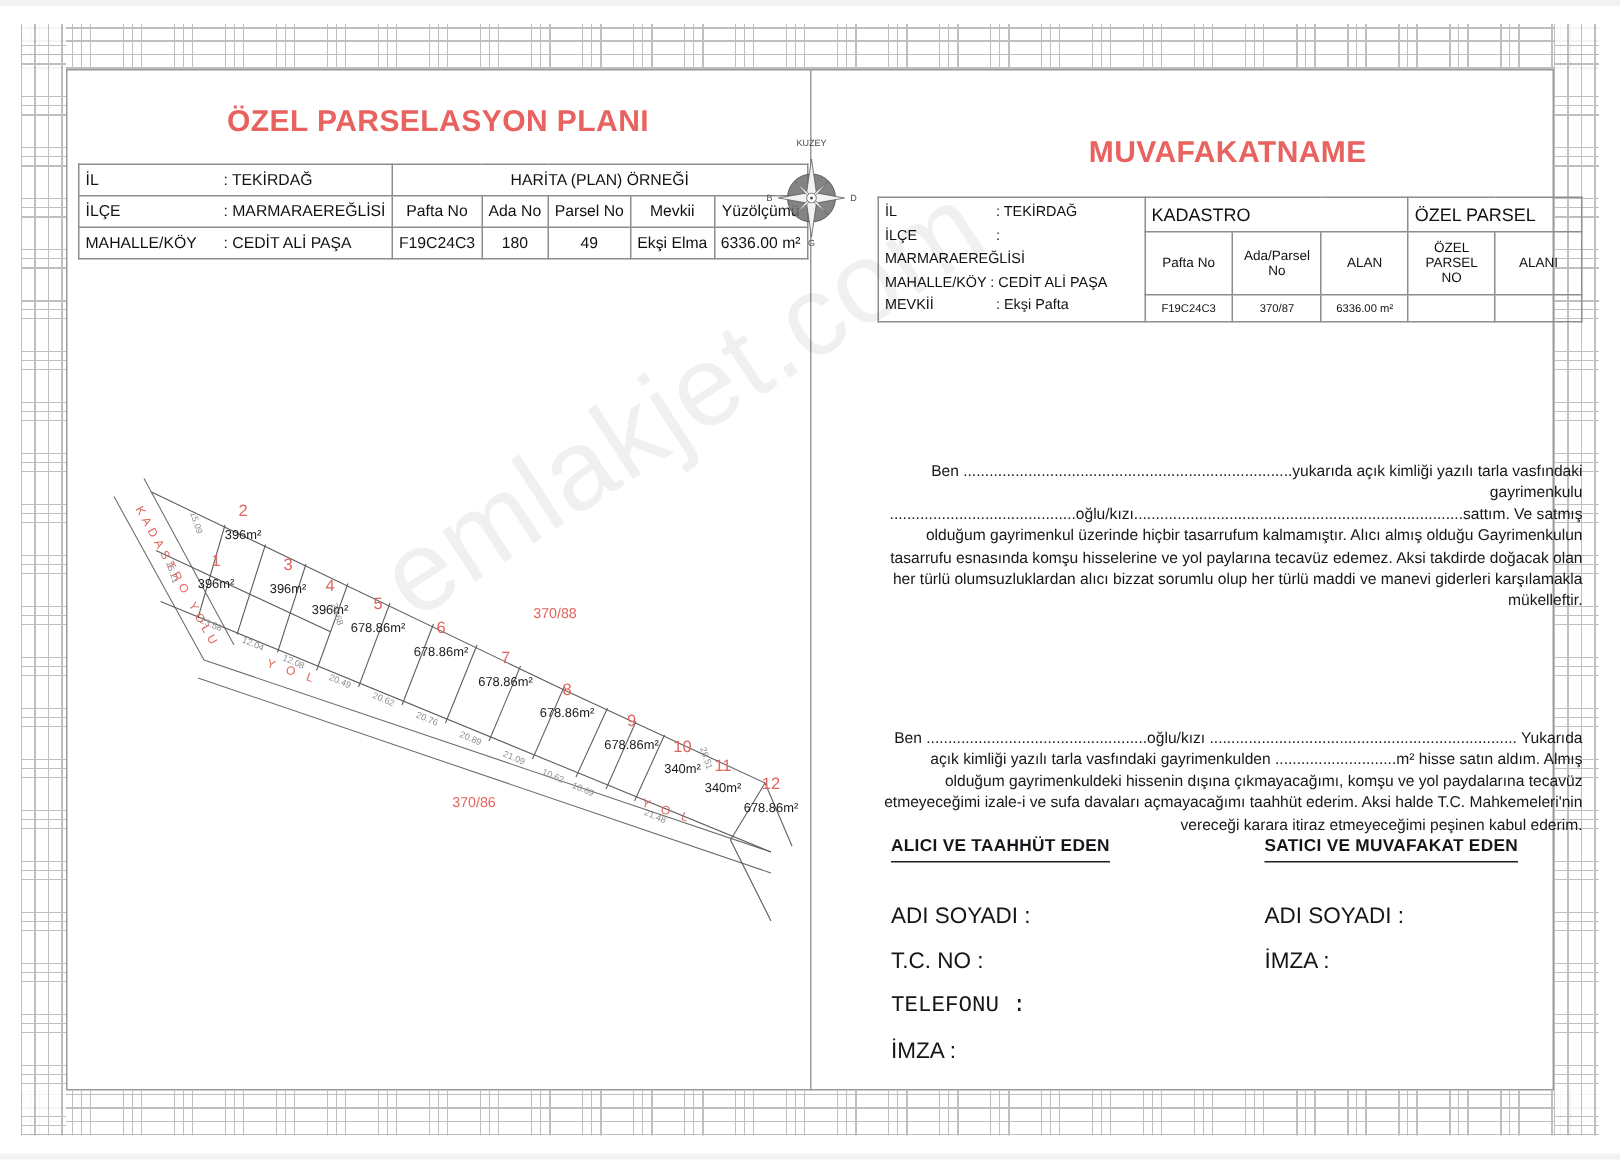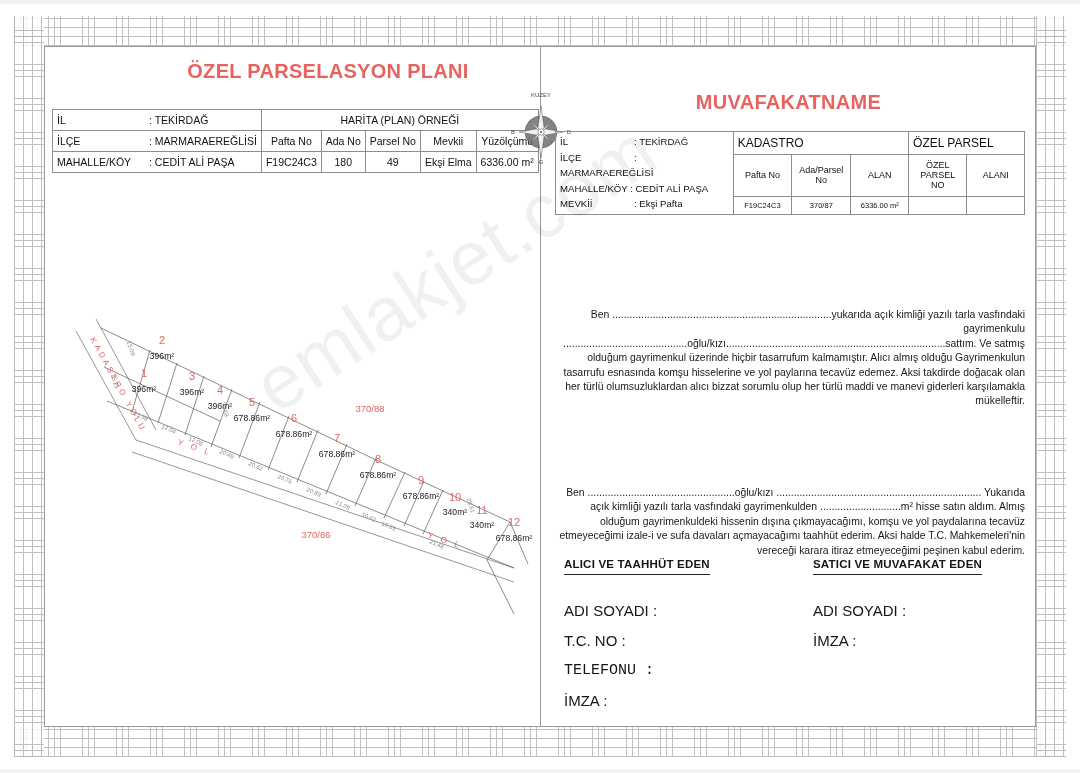--- a/index.html
+++ b/index.html
@@ -64,21 +64,21 @@
     width:1px; height:681px; background:#9a9a9a;
   }
 
   
   #left-pane { position:absolute; left:44px; top:42px; width:496px; height:681px; }
 
   .doc-title {
     position:absolute; width:100%; text-align:center;
     color:#e8635f; font-size:20px; font-weight:bold; letter-spacing:.3px;
   }
-  #left-title { top:14px;margin-left:36px; }
+  #left-title { top:24px; }
 
   
   #left-table {
     position:absolute; left:8px; top:63px; width:480px;
     border-collapse:collapse; font-size:10.5px; color:#111;
   }
   #left-table td {
     border:1px solid #8d8d8d; padding:3px 4px; height:21px;
     white-space:nowrap;
   }
@@ -96,21 +96,21 @@
   .adj   { fill:#e0665f; font-family:"Liberation Sans",sans-serif; font-size:9.5px; text-anchor:middle; }
   .roadlbl { fill:#e0665f; font-family:"Liberation Sans",sans-serif; font-size:8px; letter-spacing:3px; text-anchor:middle; }
   .plotline { fill:none; stroke:#5a5a5a; stroke-width:.7; }
   .roadline { fill:none; stroke:#6a6a6a; stroke-width:.7; }
 
   
   #compass { position:absolute; left:462px; top:42px; width:70px; height:78px; }
   .cmp-t { font-size:6px; fill:#4a4a4a; font-family:"Liberation Sans",sans-serif; text-anchor:middle; }
 
   
-  #right-pane { position:absolute; left:541px; top:42px; width:495px; height:567px; }
+  #right-pane { position:absolute; left:571px; top:42px; width:495px; height:567px; }
   #right-title { top:45px; }
 
   #right-table {
     position:absolute; left:14px; top:85px; width:470px;
     border-collapse:collapse; font-size:9.5px; color:#111;
   }
   #right-table td { border:1px solid #8d8d8d; padding:2px 4px; }
   #rt-info { width:186px; vertical-align:top; padding:5px 6px 5px 8px; font-size:9.6px; line-height:15.5px; }
   #rt-info .k { display:inline-block; min-width:74px; }
   .rt-grp { font-size:12px; padding:6px 0; }

